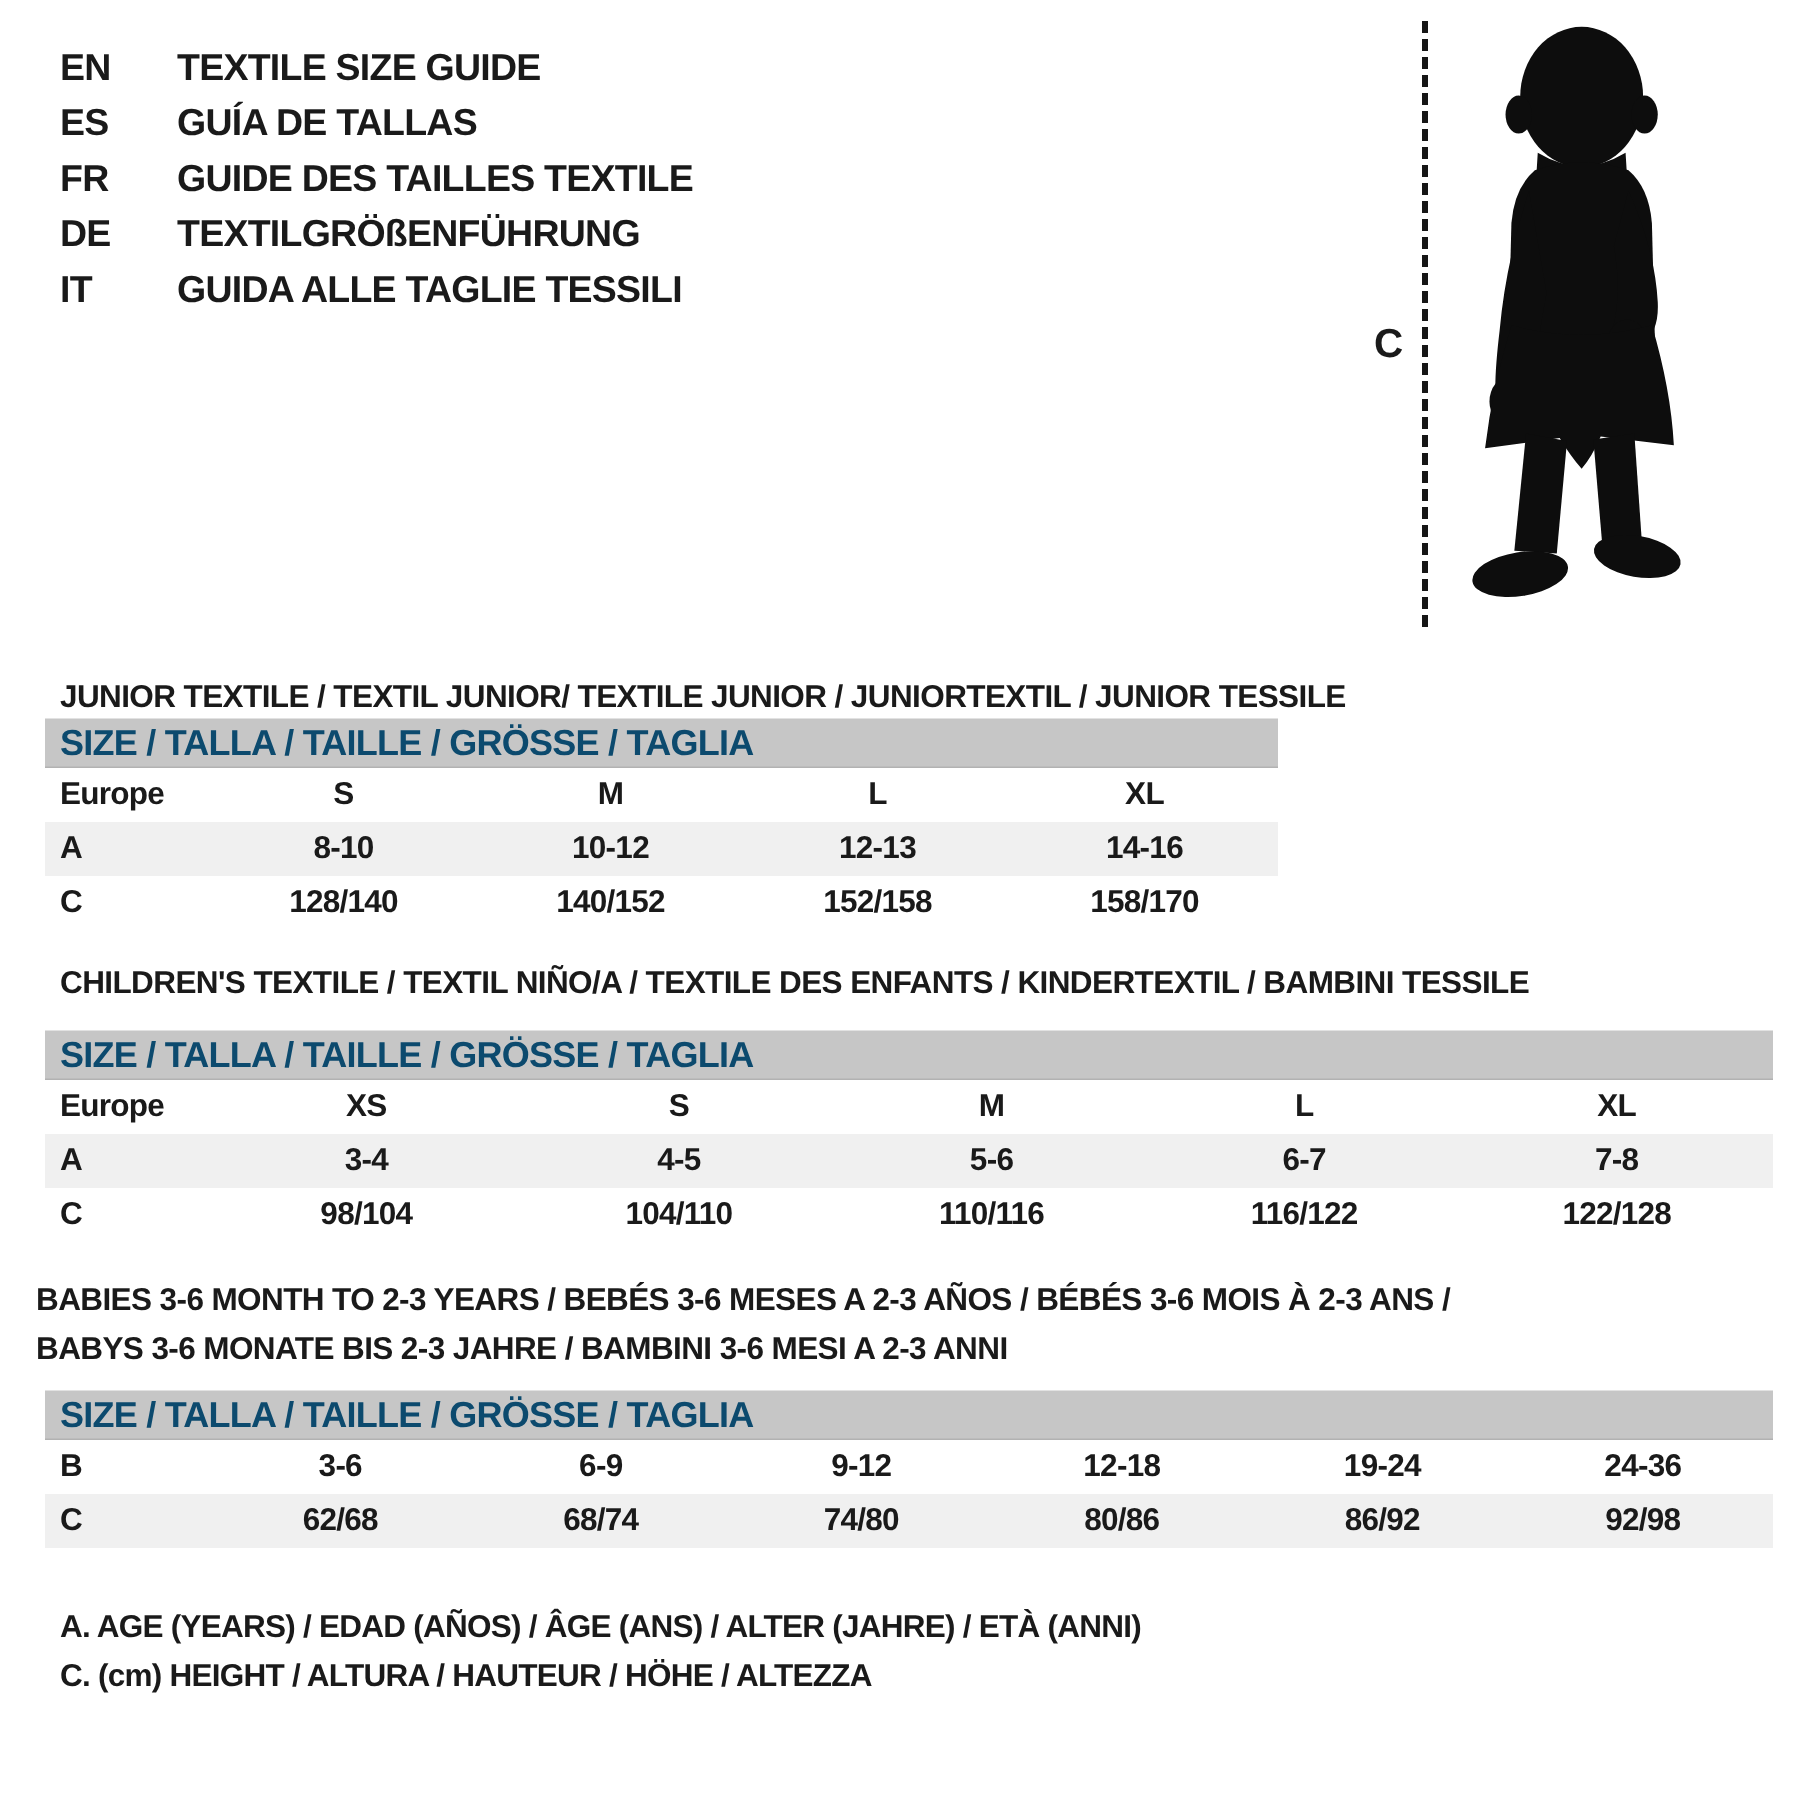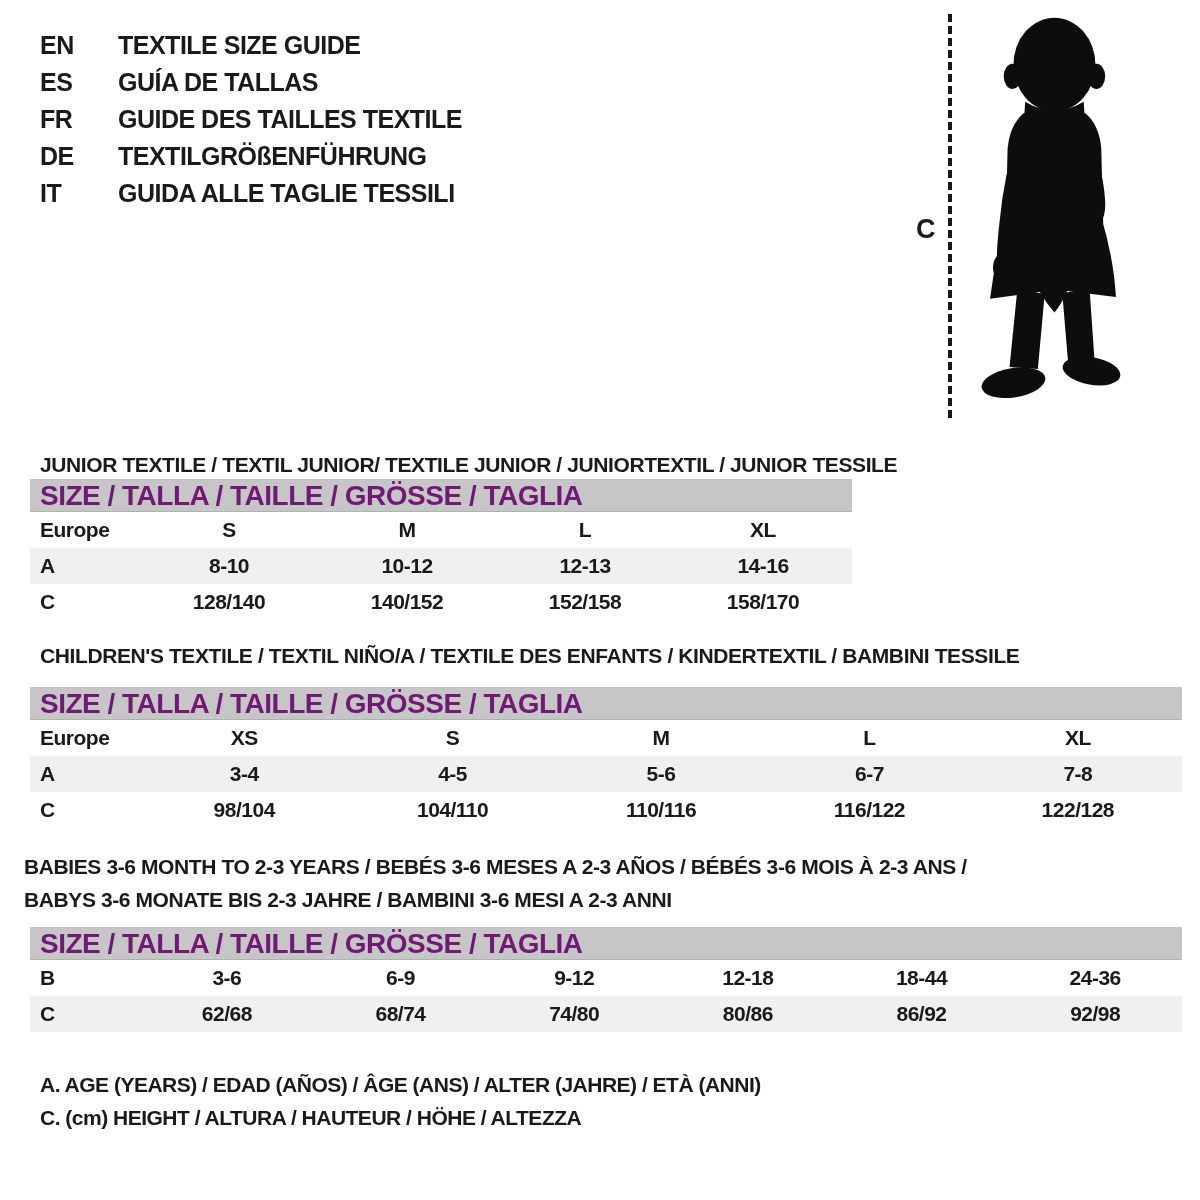--- a/index.html
+++ b/index.html
@@ -21,22 +21,22 @@
   .measure-line{left:948px;top:14px;height:404px;width:0;border-left:4px dashed #161616;}
   .measure-label{left:916px;top:214px;font-size:27px;}
   .fig-svg{left:963px;top:12px;}
 
   
   .sec-title{font-size:21px;letter-spacing:-0.4px;line-height:24px;white-space:nowrap;}
   .sec-title.multi{white-space:normal;line-height:33px;}
 
   .size-table{}
   .size-bar{
-    height:33px;line-height:33px;background:#c6c6c6;color:#701a75;
-    padding-left:10px;font-size:28px;border-bottom:1px solid #b2b2b2;
+    height:33px;line-height:33px;background:#c6c6c6;color:#0c4a6e;
+    padding-left:10px;font-size:24px;border-bottom:1px solid #b2b2b2;
     box-sizing:border-box;
   }
   .trow{display:flex;height:36px;align-items:center;font-size:21px;}
   .trow.shaded{background:#f0f0f0;}
   .cell{flex:1;text-align:center;white-space:nowrap;}
   .cell.lbl{flex:0 0 100px;text-align:left;padding-left:10px;}
 
   
   .legend{left:40px;top:1068px;font-size:21px;line-height:33px;}
   .legend-line{white-space:nowrap;}
@@ -148,21 +148,21 @@
   <div>BABYS 3-6 MONATE BIS 2-3 JAHRE / BAMBINI 3-6 MESI A 2-3 ANNI</div>
 </div>
 <div class="abs size-table" style="left:30px;top:927px;width:1152px;">
   <div class="size-bar">SIZE / TALLA / TAILLE / GRÖSSE / TAGLIA</div>
   <div class="trow">
     <div class="cell lbl">B</div>
     <div class="cell">3-6</div>
     <div class="cell">6-9</div>
     <div class="cell">9-12</div>
     <div class="cell">12-18</div>
-    <div class="cell">18-44</div>
+    <div class="cell">19-24</div>
     <div class="cell">24-36</div>
   </div>
   <div class="trow shaded">
     <div class="cell lbl">C</div>
     <div class="cell">62/68</div>
     <div class="cell">68/74</div>
     <div class="cell">74/80</div>
     <div class="cell">80/86</div>
     <div class="cell">86/92</div>
     <div class="cell">92/98</div>

